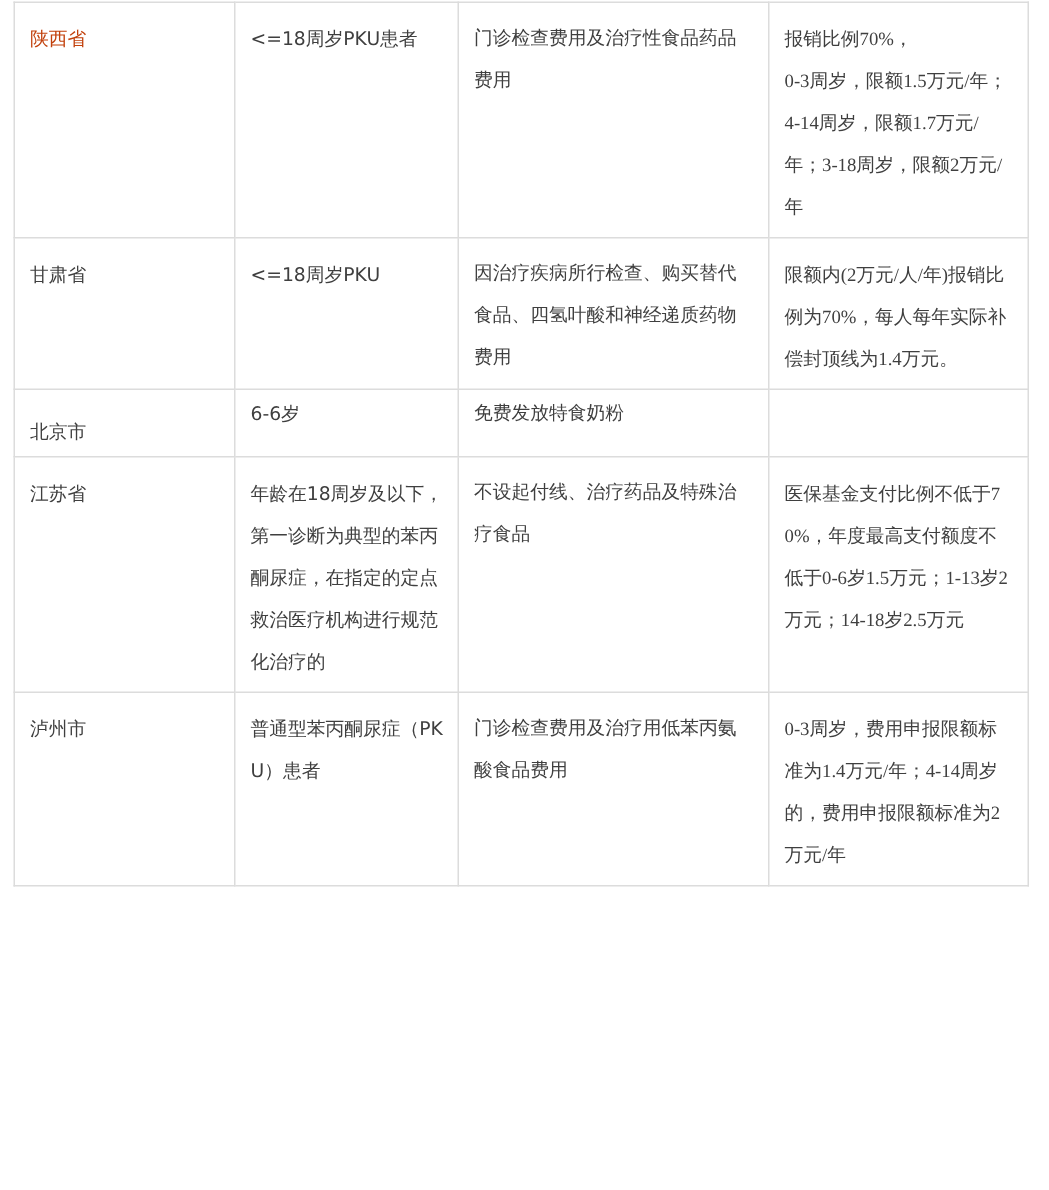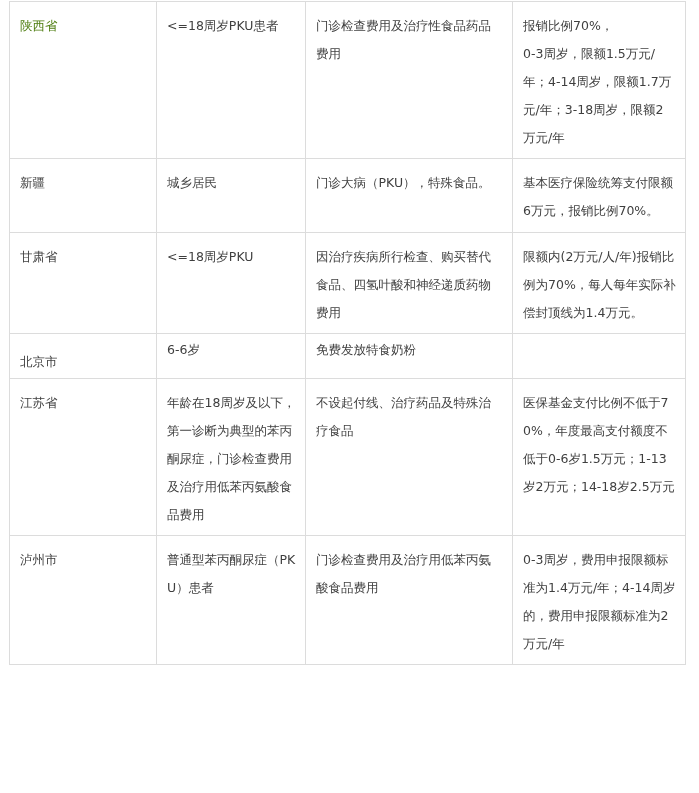--- a/index.html
+++ b/index.html
@@ -14,60 +14,54 @@
       border: 1px solid #dcdcdc;
       vertical-align: top;
       padding: 10px 9px 6px 10px;
       font-size: 12.5px;
       line-height: 28px;
       color: #3f3f3f;
       word-break: break-all;
     }
     td.c0 { width: 127px; }
     td.c1 { width: 129px; }
-    td.c2 { width: 187px; }
-    td.c3 { width: 153px; }
-    .region-link { color: #4d7c0f; }
+    td.c2 { width: 187px; font-family: Liberation Mono, monospace; }
+    td.c3 { width: 153px; font-family: Liberation Serif, serif; }
+    .region-link { color: #c2410c; }
     .line { display: block; }
   </style>
 </head>
 <body>
 
 <table class="policy">
   <tbody>
     <tr style="height:147px">
       <td class="c0"><span class="region-link">陕西省</span></td>
       <td class="c1">&lt;=18周岁PKU患者</td>
       <td class="c2">门诊检查费用及治疗性食品药品费用</td>
       <td class="c3">
         <span class="line">报销比例70%，</span>
         <span class="line">0-3周岁，限额1.5万元/年；4-14周岁，限额1.7万元/年；3-18周岁，限额2万元/年</span>
       </td>
     </tr>
-    <tr style="height:74px">
-      <td class="c0">新疆</td>
-      <td class="c1">城乡居民</td>
-      <td class="c2">门诊大病（PKU），特殊食品。</td>
-      <td class="c3">基本医疗保险统筹支付限额6万元，报销比例70%。</td>
-    </tr>
     <tr style="height:98px">
       <td class="c0">甘肃省</td>
       <td class="c1">&lt;=18周岁PKU</td>
       <td class="c2">因治疗疾病所行检查、购买替代食品、四氢叶酸和神经递质药物费用</td>
       <td class="c3">限额内(2万元/人/年)报销比例为70%，每人每年实际补偿封顶线为1.4万元。</td>
     </tr>
     <tr style="height:33px">
       <td class="c0" style="padding-top:14px;padding-bottom:2px">北京市</td>
       <td class="c1" style="padding-top:2px;padding-bottom:2px">6-6岁</td>
       <td class="c2" style="padding-top:2px;padding-bottom:3px">免费发放特食奶粉</td>
       <td class="c3" style="padding-top:2px;padding-bottom:2px"></td>
     </tr>
     <tr style="height:145px">
       <td class="c0">江苏省</td>
-      <td class="c1">年龄在18周岁及以下，第一诊断为典型的苯丙酮尿症，门诊检查费用及治疗用低苯丙氨酸食品费用</td>
+      <td class="c1">年龄在18周岁及以下，第一诊断为典型的苯丙酮尿症，在指定的定点救治医疗机构进行规范化治疗的</td>
       <td class="c2">不设起付线、治疗药品及特殊治疗食品</td>
       <td class="c3">医保基金支付比例不低于70%，年度最高支付额度不低于0-6岁1.5万元；1-13岁2万元；14-18岁2.5万元</td>
     </tr>
     <tr style="height:119px">
       <td class="c0">泸州市</td>
       <td class="c1">普通型苯丙酮尿症（PKU）患者</td>
       <td class="c2">门诊检查费用及治疗用低苯丙氨酸食品费用</td>
       <td class="c3">0-3周岁，费用申报限额标准为1.4万元/年；4-14周岁的，费用申报限额标准为2万元/年</td>
     </tr>
 

